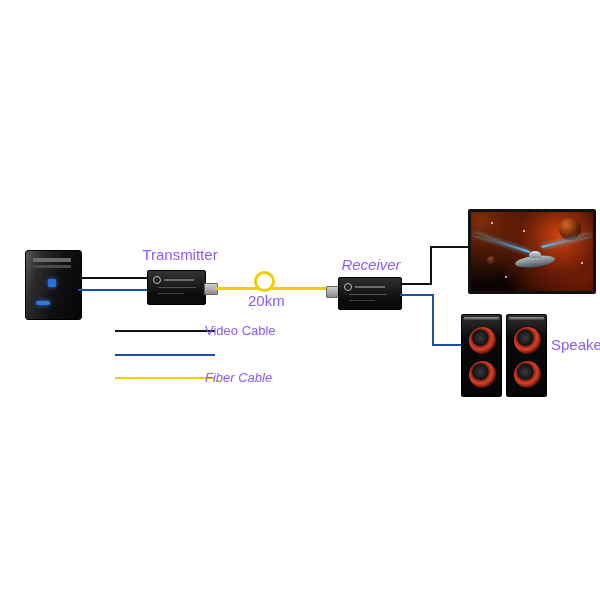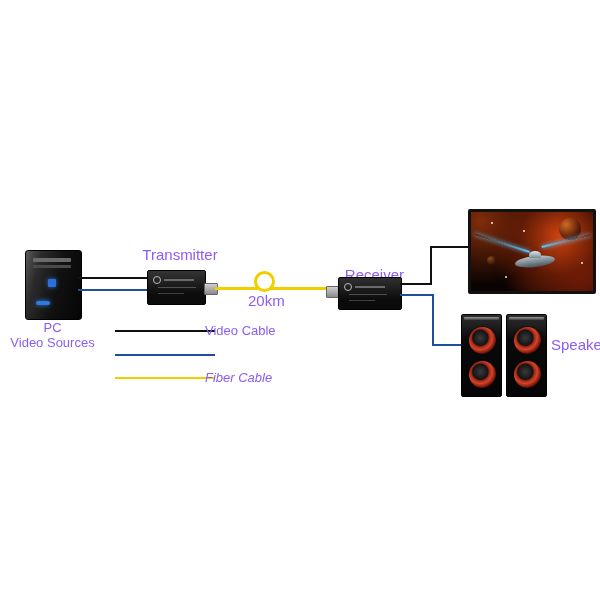--- a/index.html
+++ b/index.html
@@ -42,21 +42,21 @@
   #tx-plug{left:204px;top:283px;}
   #rx-plug{left:326px;top:286px;}
 
   
   #fiber-line{left:215px;top:287px;width:122px;height:3px;}
   #fiber-loop{left:254px;top:271px;width:15px;height:15px;border:3px solid #f0cf00;
               border-radius:50%;background:#fff;}
   #distance{left:248px;top:292px;width:44px;text-align:left;font-size:15px;}
 
   
-  #rx-label{left:338px;top:266px;width:66px;text-align:right;font-size:15px;}
+  #rx-label{left:338px;top:256px;width:66px;text-align:center;font-size:15px;font-style:italic;}
   #rx{left:338px;top:277px;width:62px;height:31px;border-radius:2px;border:1px solid #000;
       background:linear-gradient(#303030,#0b0b0b 70%);}
 
   
   #vid-r1{left:400px;top:283px;width:32px;}
   #vid-r2{left:430px;top:246px;height:39px;}
   #vid-r3{left:430px;top:246px;width:38px;}
   
   #aud-r1{left:400px;top:294px;width:34px;}
   #aud-r2{left:432px;top:294px;height:52px;}
@@ -107,24 +107,20 @@
 </head>
 <body>
 
 <div id="canvas">
 
   <div id="pc" class="abs">
     <div class="abs pc-slot"></div>
     <div class="abs pc-slot2"></div>
     <div class="abs pc-logo"></div>
     <div class="abs pc-led"></div>
-  </div>
-  <div id="pc-label" class="abs txt">
-    <div>PC</div>
-    <div>Video Sources</div>
   </div>
 
   <div id="vid-pc" class="abs cable video"></div>
   <div id="aud-pc" class="abs cable audio"></div>
 
   <div id="tx-label" class="abs txt">Transmitter</div>
   <div id="tx" class="abs">
     <div class="abs dev-dot"></div>
     <div class="abs dev-line1"></div>
     <div class="abs dev-line2"></div>

